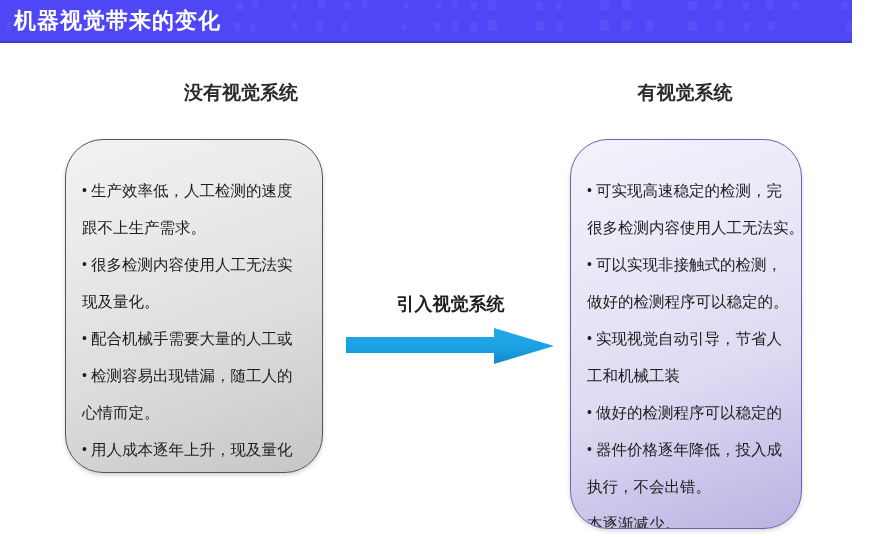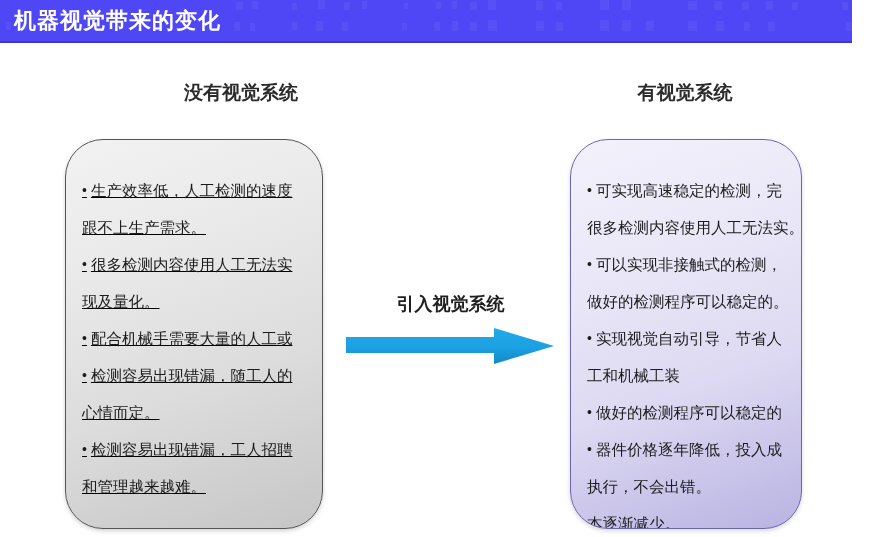--- a/index.html
+++ b/index.html
@@ -62,25 +62,24 @@
   .panel {
     position: absolute;
     box-sizing: border-box;
     border-radius: 38px;
     overflow: hidden;
   }
   .panel-left {
     left: 65px;
     top: 139px;
     width: 258px;
-    height: 390px;
+    height: 334px;
     background: linear-gradient(160deg, #f2f2f2 0%, #eaeaea 28%, #dcdcdc 62%, #c6c6c6 100%);
     border: 1.5px solid #555555;
     box-shadow: 0 2px 4px rgba(0,0,0,0.18);
-    text-decoration: underline;
   }
   .panel-right {
     left: 570px;
     top: 139px;
     width: 232px;
     height: 390px;
     background: linear-gradient(160deg, #f3f1fb 0%, #ebe9f8 28%, #ddd9f2 62%, #b9b3e2 100%);
     border: 1.5px solid #6b63b5;
     box-shadow: 0 2px 4px rgba(0,0,0,0.16);
   }
@@ -182,21 +181,21 @@
 
 <div class="panel panel-left">
   <div class="panel-inner" id="left-lines">
       <div class="panel-line bullet">生产效率低，人工检测的速度</div>
       <div class="panel-line">跟不上生产需求。</div>
       <div class="panel-line bullet">很多检测内容使用人工无法实</div>
       <div class="panel-line">现及量化。</div>
       <div class="panel-line bullet">配合机械手需要大量的人工或</div>
       <div class="panel-line bullet">检测容易出现错漏，随工人的</div>
       <div class="panel-line">心情而定。</div>
-      <div class="panel-line bullet">检测容易出现错漏，工人招聘</div>
+      <div class="panel-line bullet">用人成本逐年上升，现及量化</div>
       <div class="panel-line">和管理越来越难。</div>
     </div>
 </div>
 
 <div class="panel panel-right">
   <div class="panel-inner" id="right-lines">
       <div class="panel-line bullet">可实现高速稳定的检测，完</div>
       <div class="panel-line">很多检测内容使用人工无法实。</div>
       <div class="panel-line bullet">可以实现非接触式的检测，</div>
       <div class="panel-line">做好的检测程序可以稳定的。</div>

